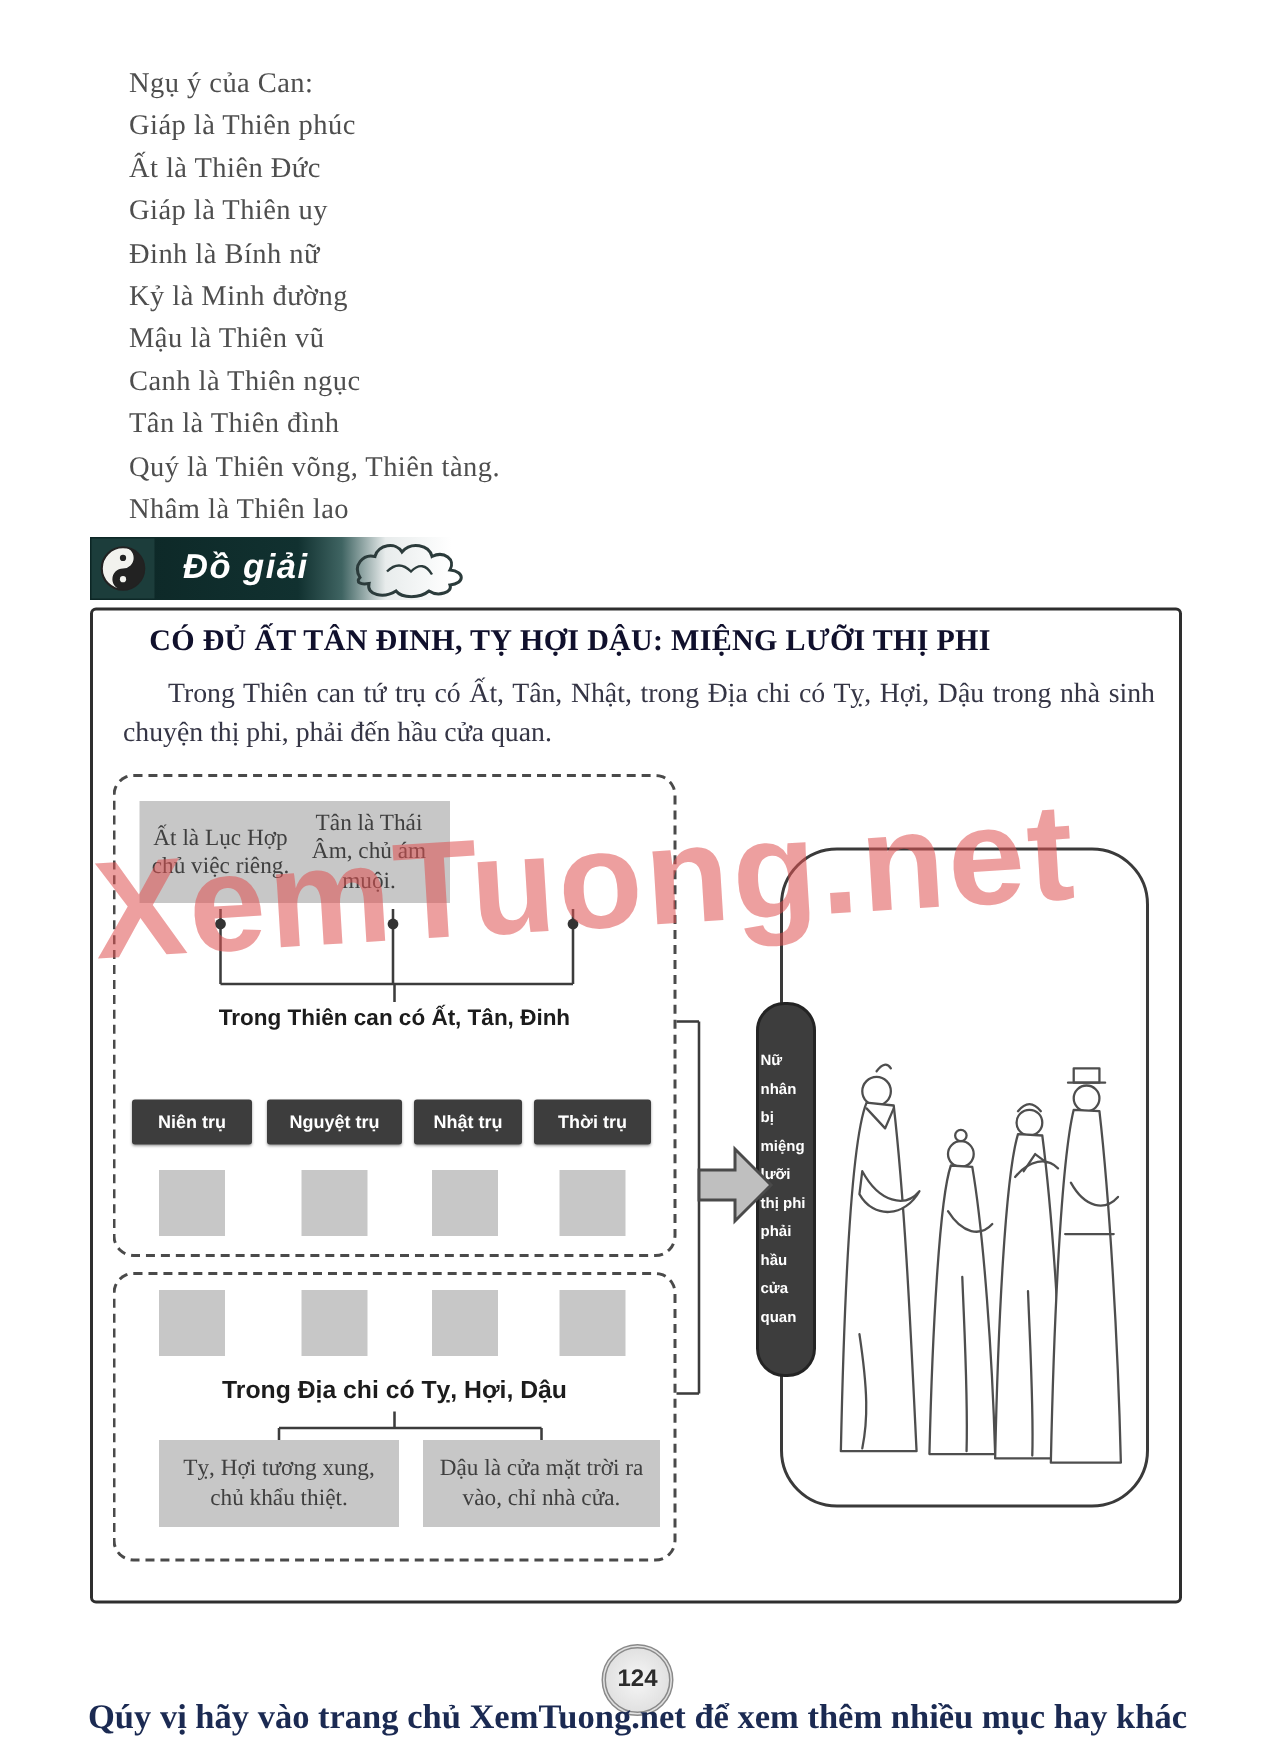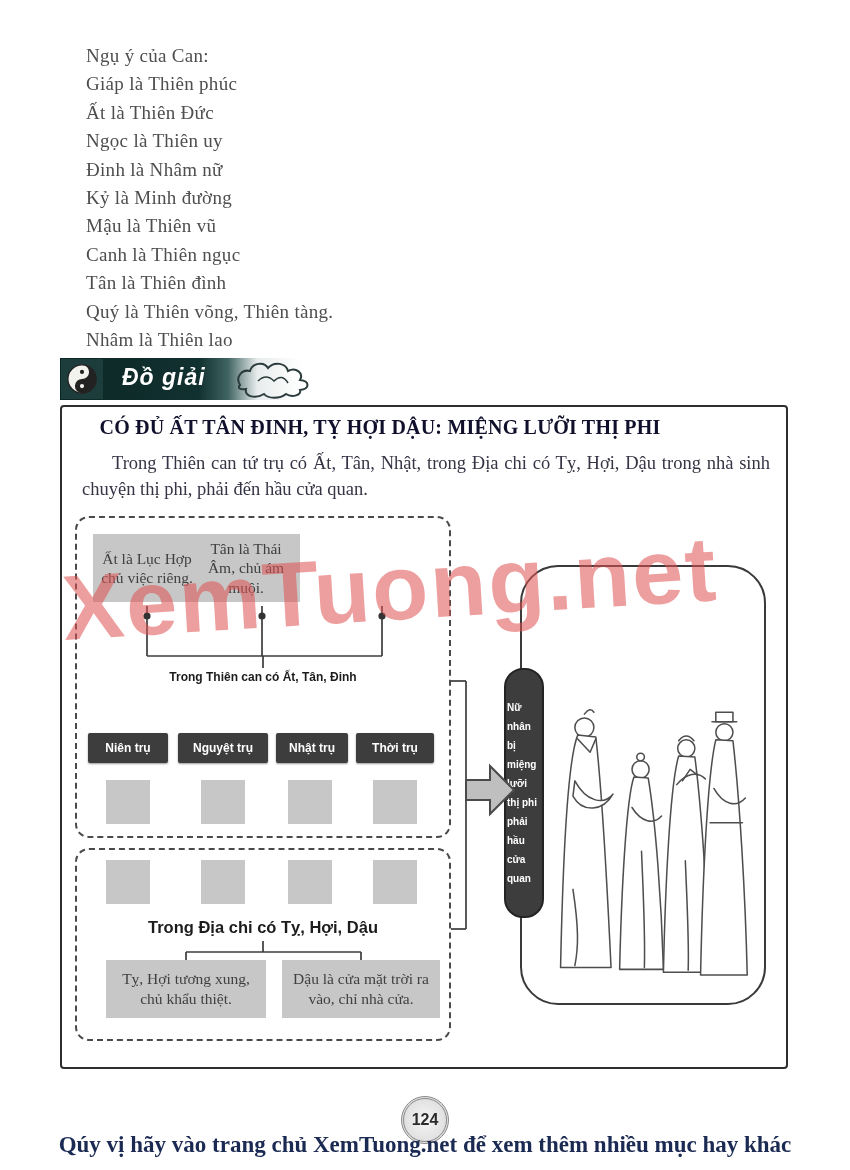--- a/index.html
+++ b/index.html
@@ -37,21 +37,21 @@
     border:2px dashed #4a4a4a;border-radius:14px;box-sizing:border-box;}
 
   .can-box{position:absolute;width:108px;min-height:68px;background:var(--box_gray,#c7c7c7);
     color:#3f3f3f;font-size:15.5px;line-height:1.25;text-align:center;padding:5px 4px;
     box-sizing:border-box;display:flex;align-items:center;justify-content:center;}
   .can-0{left:93px;top:534px;}
   .can-1{left:192px;top:534px;}
   .can-2{left:328px;top:534px;}
 
   .can-label{position:absolute;left:75px;top:670px;width:376px;text-align:center;
-    font-family:"Liberation Sans",sans-serif;font-weight:700;font-size:12px;color:#1c1c1c;}
+    font-family:"Liberation Sans",sans-serif;font-weight:700;font-size:15px;color:#1c1c1c;}
   .chi-label{position:absolute;left:75px;top:918px;width:376px;text-align:center;
     font-family:"Liberation Sans",sans-serif;font-weight:700;font-size:16.5px;color:#1c1c1c;}
 
   .pillar{position:absolute;top:733px;height:30px;background:var(--pillar_dark,#3d3d3d);
     color:#fff;font-family:"Liberation Sans",sans-serif;font-weight:700;font-size:12px;
     display:flex;align-items:center;justify-content:center;border-radius:2px;
     box-shadow:0 1px 2px rgba(0,0,0,.4);}
   .pl-0{left:88px;width:80px;}
   .pl-1{left:178px;width:90px;}
   .pl-2{left:276px;width:72px;}
@@ -91,22 +91,22 @@
 </style>
 </head>
 <body>
 
 <div class="page">
 
   <div class="intro">
     <div>Ngụ ý của Can:</div>
     <div>Giáp là Thiên phúc</div>
     <div>Ất là Thiên Đức</div>
-    <div>Ngọc là Thiên uy</div>
-    <div>Đinh là Nhâm nữ</div>
+    <div>Giáp là Thiên uy</div>
+    <div>Đinh là Bính nữ</div>
     <div>Kỷ là Minh đường</div>
     <div>Mậu là Thiên vũ</div>
     <div>Canh là Thiên ngục</div>
     <div>Tân là Thiên đình</div>
     <div>Quý là Thiên võng, Thiên tàng.</div>
     <div>Nhâm là Thiên lao</div>
   </div>
 
   <div class="header-band">
     <div class="icon-tile">

